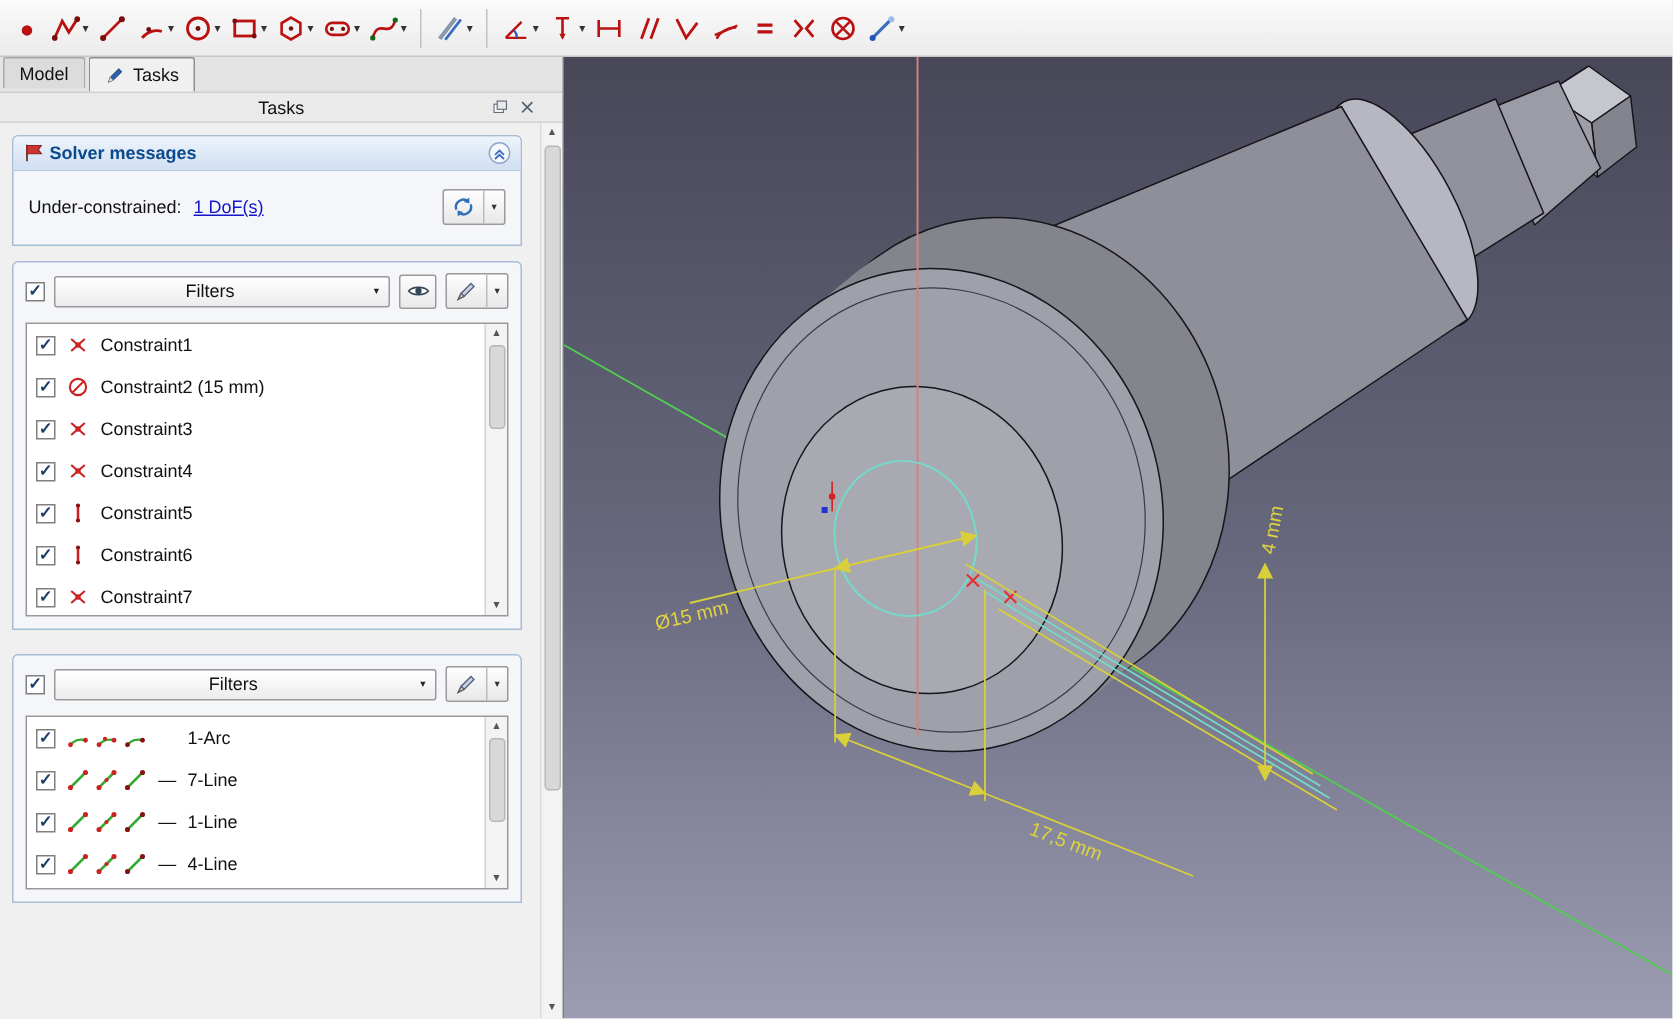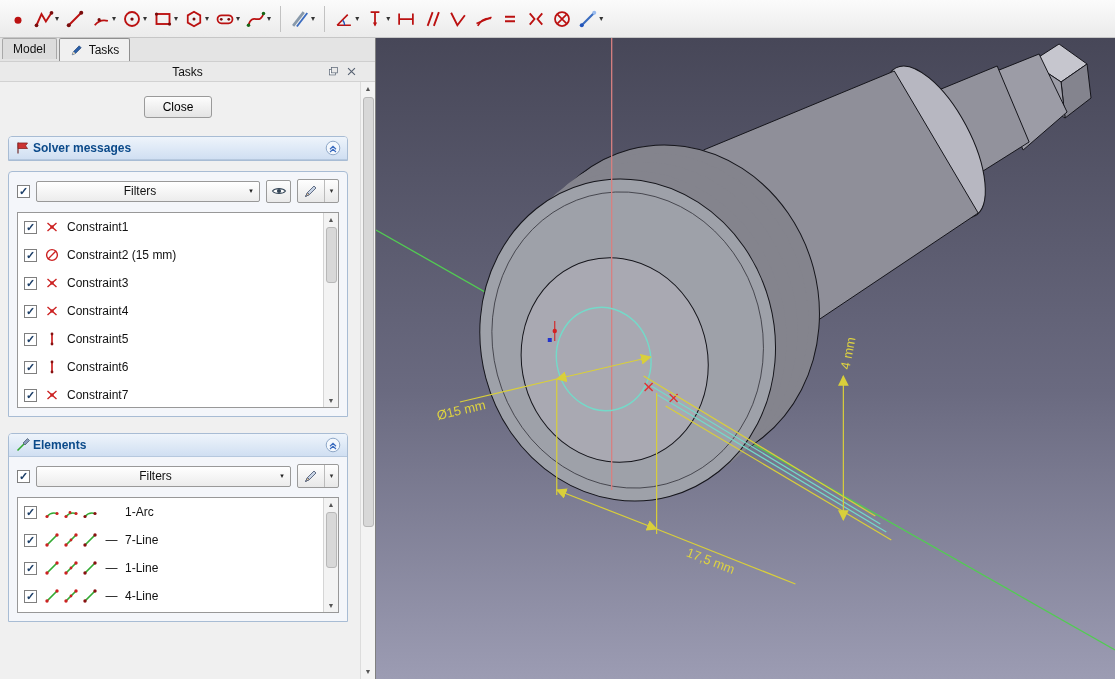--- a/index.html
+++ b/index.html
@@ -239,35 +239,47 @@
             </svg>
           <svg viewBox="0 0 16 16">
               <path d="M3 3 L13 13 M13 3 L3 13" stroke="#556070" stroke-width="1.6"></path>
             </svg>
         </span>
       </div>
 
       <div class="panel-wrap">
         <div class="panel">
 
-          <div class="close-row">
-            <button class="btn">Close</button>
-          </div>
 
           <div class="section">
             <div class="sec-header">
               <svg class="icon16" viewBox="0 0 16 16">
                   <path d="M3 2.5 L3 13.5" stroke="#7a3a3a" stroke-width="1.3"></path>
                   <path d="M3 3 L12.5 3 L10.5 5.8 L12.5 8.5 L3 8.5 Z" fill="#cc3333" stroke="#882222" stroke-width="0.8"></path>
                 </svg>
               <span class="sec-title">Solver messages</span>
               <svg class="icon16" viewBox="0 0 16 16">
                   <circle cx="8" cy="8" r="6.8" fill="#f4f8fd" stroke="#8fa8c8"></circle>
                   <path d="M5 9.2 L8 6.4 L11 9.2 M5 12 L8 9.2 L11 12" fill="none" stroke="#3a6bbf" stroke-width="1.2"></path>
                 </svg>
+            </div>
+            <div class="solver-body">
+              <span>Under-constrained:</span>
+              <a class="dof-link" href="#">1 DoF(s)</a>
+              <span class="split-btn">
+                <span class="split-main">
+                  <svg class="icon16" viewBox="0 0 16 16">
+                      <path d="M3.2 9.8 A5 5 0 0 1 11.2 4.4" fill="none" stroke="#2d6fb8" stroke-width="1.6"></path>
+                      <path d="M11.8 1.6 L12 5.6 L8.2 4.6 Z" fill="#2d6fb8"></path>
+                      <path d="M12.8 6.2 A5 5 0 0 1 4.8 11.6" fill="none" stroke="#2d6fb8" stroke-width="1.6"></path>
+                      <path d="M4.2 14.4 L4 10.4 L7.8 11.4 Z" fill="#2d6fb8"></path>
+                    </svg>
+                </span>
+                <span class="split-dd">▾</span>
+              </span>
             </div>
           </div>
 
           <div class="section" style="margin-top:10px">
             <div class="filter-row">
               <span class="cb">✓</span>
               <span class="combo">
                 <span class="combo-label">Filters</span>
                 <span class="combo-arrow">▾</span>
               </span>
@@ -351,31 +363,20 @@
               <div class="list-scroll">
                 <span class="arr">▲</span>
                 <span class="thumb"></span>
                 <span class="spacer"></span>
                 <span class="arr">▼</span>
               </div>
             </div>
           </div>
 
           <div class="section" style="margin-top:16px">
-            <div class="sec-header">
-              <svg class="icon16" viewBox="0 0 16 16">
-                  <path d="M2.5 13.5 L9 7" stroke="#33aa33" stroke-width="1.6"></path>
-                  <path d="M8 6 L12.5 1.5 L14.5 3.5 L10 8 Z" fill="#8899bb" stroke="#445566" stroke-width="0.7"></path>
-                </svg>
-              <span class="sec-title">Elements</span>
-              <svg class="icon16" viewBox="0 0 16 16">
-                  <circle cx="8" cy="8" r="6.8" fill="#f4f8fd" stroke="#8fa8c8"></circle>
-                  <path d="M5 9.2 L8 6.4 L11 9.2 M5 12 L8 9.2 L11 12" fill="none" stroke="#3a6bbf" stroke-width="1.2"></path>
-                </svg>
-            </div>
             <div class="filter-row">
               <span class="cb">✓</span>
               <span class="combo">
                 <span class="combo-label">Filters</span>
                 <span class="combo-arrow">▾</span>
               </span>
               <span class="split-btn">
                 <span class="split-main">
                   <svg class="icon16" viewBox="0 0 16 16">
                       <path d="M2.5 13.5 L4.5 9.5 L11 3 L13 5 L6.5 11.5 Z" fill="#c7d3e4" stroke="#55617a" stroke-width="0.9"></path>

